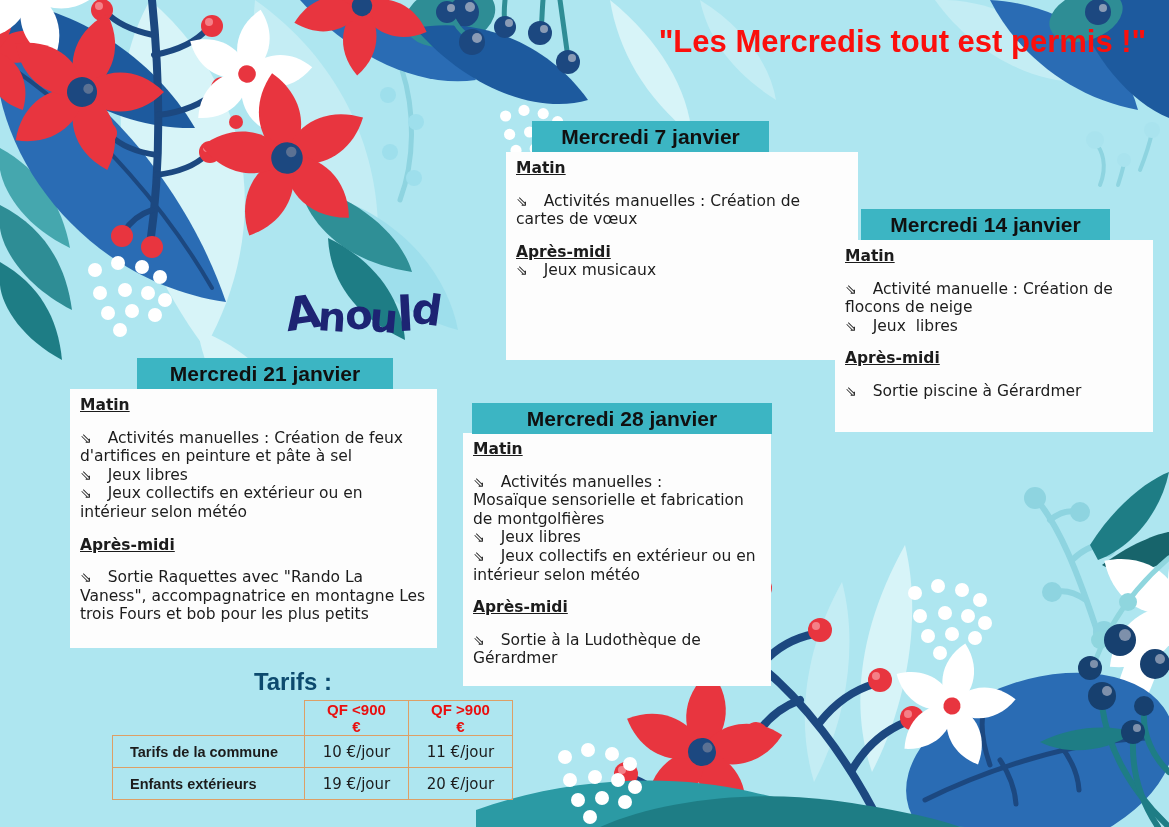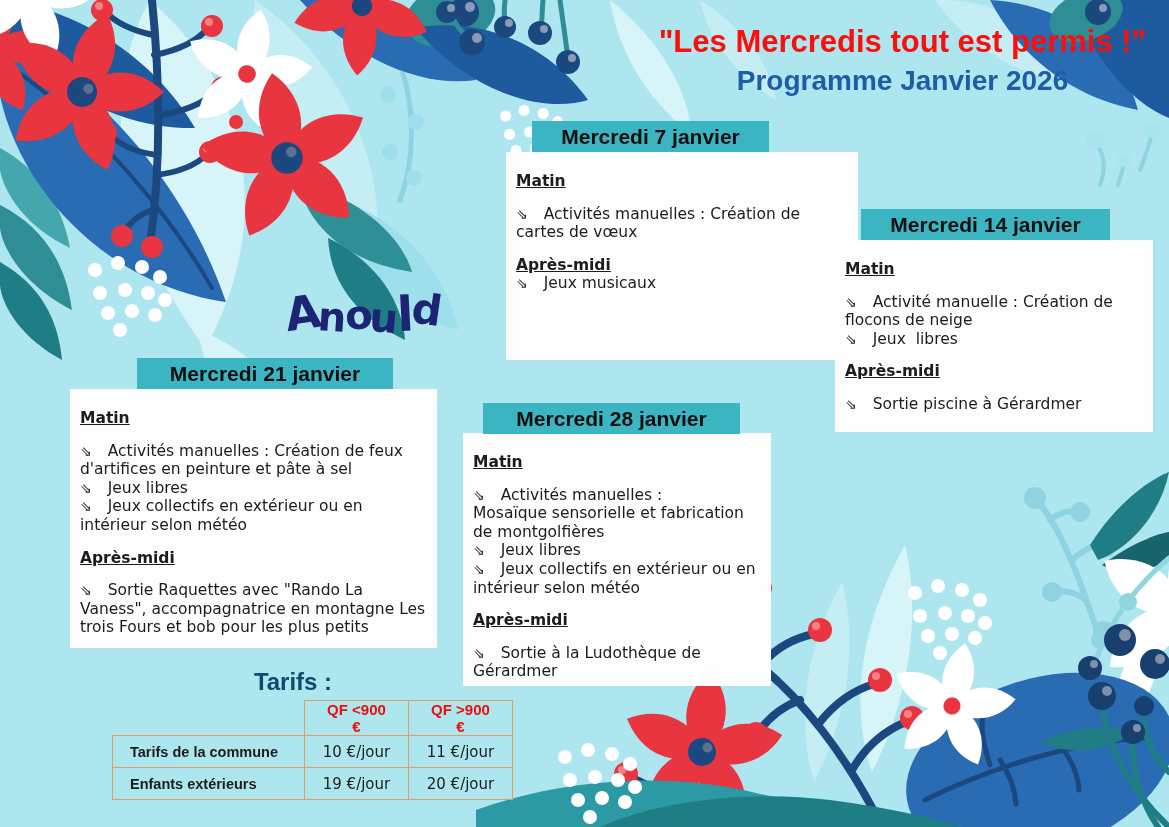--- a/index.html
+++ b/index.html
@@ -43,22 +43,22 @@
   .card .hd{position:absolute;background:var(--header-teal);color:#101010;
             font-family:"Liberation Sans",sans-serif;font-weight:bold;font-size:21px;
             text-align:center;line-height:31px;height:31px}
   .c7 {left:506px;top:152px;width:352px;height:208px}
   .c7 .hd{left:26px;top:-31px;width:237px}
   .c14{left:835px;top:240px;width:318px;height:192px}
   .c14 .hd{left:26px;top:-31px;width:249px}
   .c21{left:70px;top:389px;width:367px;height:259px}
   .c21 .hd{left:67px;top:-31px;width:256px}
   .c28{left:463px;top:433px;width:308px;height:253px}
-  .c28 .hd{left:20px;top:-30px;width:257px}
-  .bd{padding:20px 10px;font-size:15.5px;line-height:1.2}
+  .c28 .hd{left:9px;top:-30px;width:300px}
+  .bd{padding:7px 10px;font-size:15.5px;line-height:1.2}
   .sec-heading{font-weight:bold;text-decoration:underline;margin:14px 0 0}
   .bd .sec-heading:first-child{margin-top:0}
   .item{margin:0;white-space:pre-wrap}
   .item.first{margin-top:14px}
   .bullet{display:inline-block;margin-right:16px;font-size:14px}
 
   .tarifs-title{position:absolute;left:183px;top:668px;width:220px;z-index:2;text-align:center;
       font-family:"Liberation Sans",sans-serif;font-weight:bold;font-size:24px;color:#0c4a6e}
   table.tarifs{position:absolute;left:112px;top:700px;z-index:2;border-collapse:collapse;
       font-family:"DejaVu Sans",sans-serif;color:var(--text-black)}
@@ -329,21 +329,20 @@
         <circle cx="1094" cy="664" r="4"></circle>
       </g>
       <path fill="#2b9aa4" d="M476 810 C 565 778 668 772 752 792 C 838 812 908 824 965 827 L 476 827 Z"></path>
       <path class="f-teal" d="M600 827 C 660 800 752 790 830 800 C 890 808 935 818 960 827 Z"></path>
       <use href="#dots12" transform="translate(598,772)" fill="#fff"></use>
     </g>
   </svg>
 
   <div class="title">
     <div class="t1">"Les Mercredis tout est permis !"</div>
-    <div class="t2">Programme Janvier 2026</div>
   </div>
 
   <div class="logo"><span class="lg l0">A</span><span class="lg l1">n</span><span class="lg l2">o</span><span class="lg l3">u</span><span class="lg l4">l</span><span class="lg l5">d</span></div>
 
   <div class="card c7">
     <div class="hd"><span>Mercredi 7 janvier</span></div>
     <div class="bd">
         <div class="sec-heading">Matin</div>
         <p class="item first"><span class="bullet">⇘</span>Activités manuelles : Création de cartes de vœux</p>
         <div class="sec-heading">Après-midi</div>

